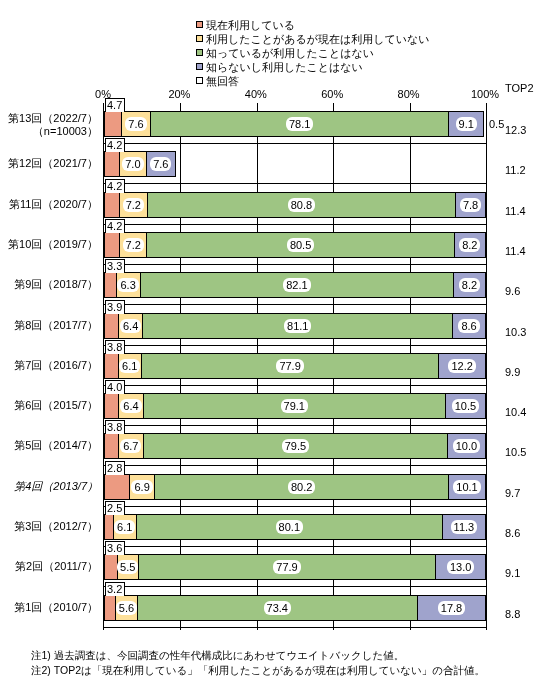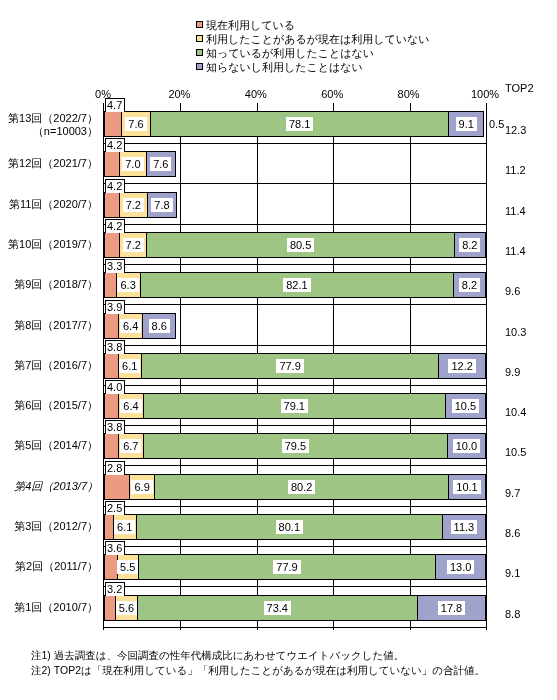--- a/index.html
+++ b/index.html
@@ -124,20 +124,21 @@
   .seg-s2 { background: #fde09a; }
   .seg-s3 { background: #9ec583; }
   .seg-s4 { background: #9fa3cc; }
 
   .val-box {
     background: #ffffff;
     font-size: 11px;
     line-height: 12px;
     padding: 1px 3px;
     white-space: nowrap;
+    border-radius: 6px;
   }
 
   
   .callout {
     position: absolute;
     top: -14px;
     left: 0;
     font-size: 11px;
     line-height: 13px;
     background: #ffffff;
@@ -206,20 +207,24 @@
       <span class="legend-swatch" style="background: rgb(253, 224, 154);"></span>
       <span class="legend-label">利用したことがあるが現在は利用していない</span>
     </div>
     <div class="legend-row">
       <span class="legend-swatch" style="background: rgb(158, 197, 131);"></span>
       <span class="legend-label">知っているが利用したことはない</span>
     </div>
     <div class="legend-row">
       <span class="legend-swatch" style="background: rgb(159, 163, 204);"></span>
       <span class="legend-label">知らないし利用したことはない</span>
+    </div>
+    <div class="legend-row">
+      <span class="legend-swatch" style="background: rgb(255, 255, 255);"></span>
+      <span class="legend-label">無回答</span>
     </div>
   </div>
 
 <div id="axis-labels">
     <div class="axis-tick-label" style="left: 103px;">0%</div>
     <div class="axis-tick-label" style="left: 179.4px;">20%</div>
     <div class="axis-tick-label" style="left: 255.8px;">40%</div>
     <div class="axis-tick-label" style="left: 332.2px;">60%</div>
     <div class="axis-tick-label" style="left: 408.6px;">80%</div>
     <div class="axis-tick-label" style="left: 485px;">100%</div>
@@ -265,20 +270,23 @@
     </div>
     <div class="row-sep" style="top: 120.6px;"></div>
     <div class="chart-row" style="top: 88.6px; height: 26px;">
       <div class="bar">
         <div class="seg seg-s1" style="width: 16.044px;">
           <div class="callout">4.2</div>
         </div>
         <div class="seg seg-s2" style="width: 27.504px;">
           <span class="val-box">7.2</span>
         </div>
+        <div class="seg seg-s3" style="width: 308.656px;">
+          <span class="val-box">80.8</span>
+        </div>
         <div class="seg seg-s4" style="width: 29.796px;">
           <span class="val-box">7.8</span>
         </div>
       </div>
     </div>
     <div class="row-sep" style="top: 160.9px;"></div>
     <div class="chart-row" style="top: 128.9px; height: 26px;">
       <div class="bar">
         <div class="seg seg-s1" style="width: 16.044px;">
           <div class="callout">4.2</div>
@@ -312,20 +320,23 @@
       </div>
     </div>
     <div class="row-sep" style="top: 241.5px;"></div>
     <div class="chart-row" style="top: 209.5px; height: 26px;">
       <div class="bar">
         <div class="seg seg-s1" style="width: 14.898px;">
           <div class="callout">3.9</div>
         </div>
         <div class="seg seg-s2" style="width: 24.448px;">
           <span class="val-box">6.4</span>
+        </div>
+        <div class="seg seg-s3" style="width: 309.802px;">
+          <span class="val-box">81.1</span>
         </div>
         <div class="seg seg-s4" style="width: 32.852px;">
           <span class="val-box">8.6</span>
         </div>
       </div>
     </div>
     <div class="row-sep" style="top: 281.8px;"></div>
     <div class="chart-row" style="top: 249.8px; height: 26px;">
       <div class="bar">
         <div class="seg seg-s1" style="width: 14.516px;">

